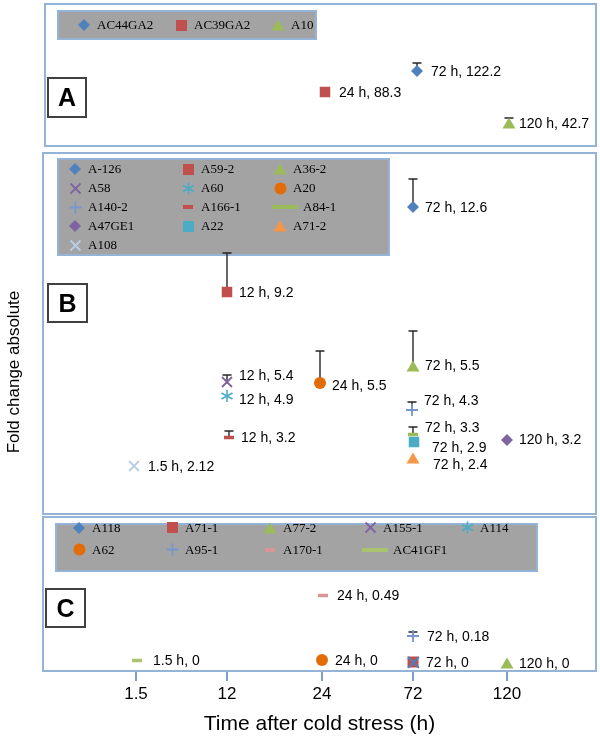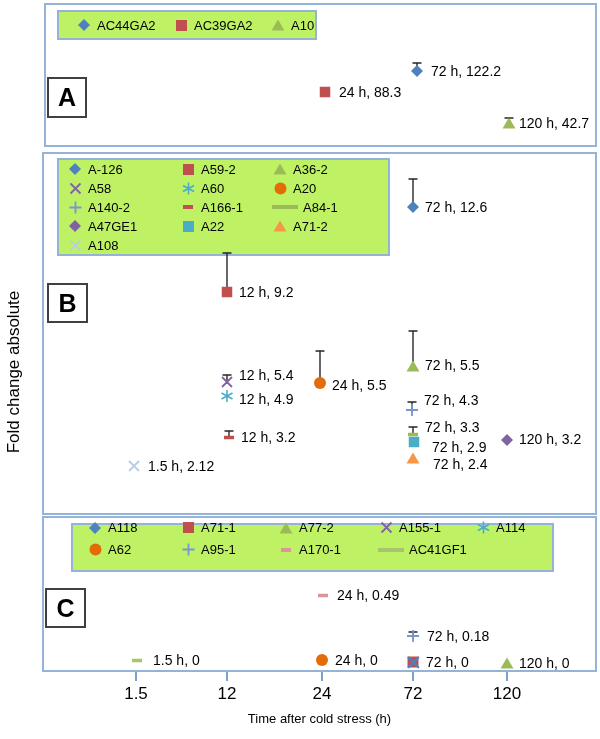--- a/index.html
+++ b/index.html
@@ -3,35 +3,35 @@
 <meta charset="utf-8">
 <style>
   * { box-sizing: border-box; margin: 0; padding: 0; }
   body { background: #fff; }
   #chart {
     position: relative; width: 600px; height: 739px; background: #fff;
     font-family: "Liberation Sans", sans-serif; color: #000; overflow: hidden;
   }
   .panel-box { position: absolute; border: 2px solid #95B3D7; background: transparent; z-index: 0; }
   .legend-box {
-    position: absolute; border: 2px solid #95B3D7; background: #bef264;
-    display: grid; align-content: center; align-items: center; z-index: 1;
+    position: absolute; border: 2px solid #95B3D7; background: #a3a3a3;
+    display: grid; align-content: center; align-items: center; z-index: 1; font-family: Liberation Serif, serif;
   }
   .lg-item { display: flex; align-items: center; gap: 5px; white-space: nowrap; font-size: 13px; }
   .lg-icon { display: inline-flex; justify-content: center; align-items: center; min-width: 16px; line-height: 0; }
   .panel-letter {
     position: absolute; border: 2px solid #404040; background: #fff; z-index: 2;
     display: flex; align-items: center; justify-content: center; font-weight: bold; font-size: 25px;
   }
   .marker { position: absolute; transform: translate(-50%,-50%); line-height: 0; z-index: 3; }
   .errbar { position: absolute; transform: translateX(-50%); line-height: 0; z-index: 2; }
   .pt-label { position: absolute; transform: translateY(-50%); font-size: 14px; white-space: nowrap; z-index: 4; }
   .xtick-mark { position: absolute; width: 2px; height: 9px; background: #7BA0CD; transform: translateX(-50%); }
   .xtick-label { position: absolute; transform: translateX(-50%); font-size: 17px; }
-  .x-title { position: absolute; left: 42px; width: 555px; top: 711px; text-align: center; font-size: 13px; }
+  .x-title { position: absolute; left: 42px; width: 555px; top: 711px; text-align: center; font-size: 21px; }
   .ylab {
     position: absolute; left: 14px; top: 372px; font-size: 17px; white-space: nowrap;
     transform: translate(-50%,-50%) rotate(-90deg);
   }
 </style>
 </head>
 <body>
 
 <div id="chart">
   <span class="ylab">Fold change absolute</span>
@@ -261,21 +261,21 @@
       <div class="marker" style="left: 229px; top: 437px;"><svg width="10" height="4">
           <rect width="10" height="4" fill="#C0504D"></rect>
         </svg></div>
       <span class="pt-label" style="left: 241px; top: 437px;">12 h, 3.2</span>
       <div class="marker" style="left: 134px; top: 466px;"><svg width="13" height="13">
           <path d="M1.5 1.5 L11.5 11.5 M11.5 1.5 L1.5 11.5" stroke="#B9CDE5" stroke-width="1.8" fill="none"></path>
         </svg></div>
       <span class="pt-label" style="left: 148px; top: 466px;">1.5 h, 2.12</span>
       <div class="panel-box" style="left: 42px; top: 516px; width: 555px; height: 156px;"></div>
       <div class="panel-letter" style="left: 45px; top: 588px; width: 41px; height: 40px;">C</div>
-      <div class="legend-box" style="left: 55px; top: 523px; width: 483px; height: 49px; grid-template-columns: 93px 98px 100px 97px 70px; grid-template-rows: repeat(2, 22px); padding: 0px 0px 18px 14px; margin-left: 16px;">
+      <div class="legend-box" style="left: 55px; top: 523px; width: 483px; height: 49px; grid-template-columns: 93px 98px 100px 97px 70px; grid-template-rows: repeat(2, 22px); padding: 0px 0px 18px 14px;">
         <span class="lg-item">
           <span class="lg-icon">
             <svg width="14" height="14">
               <polygon points="7,1 13,7 7,13 1,7" fill="#4F81BD"></polygon>
             </svg>
           </span>
           <span>A118</span>
         </span>
         <span class="lg-item">
           <span class="lg-icon">

